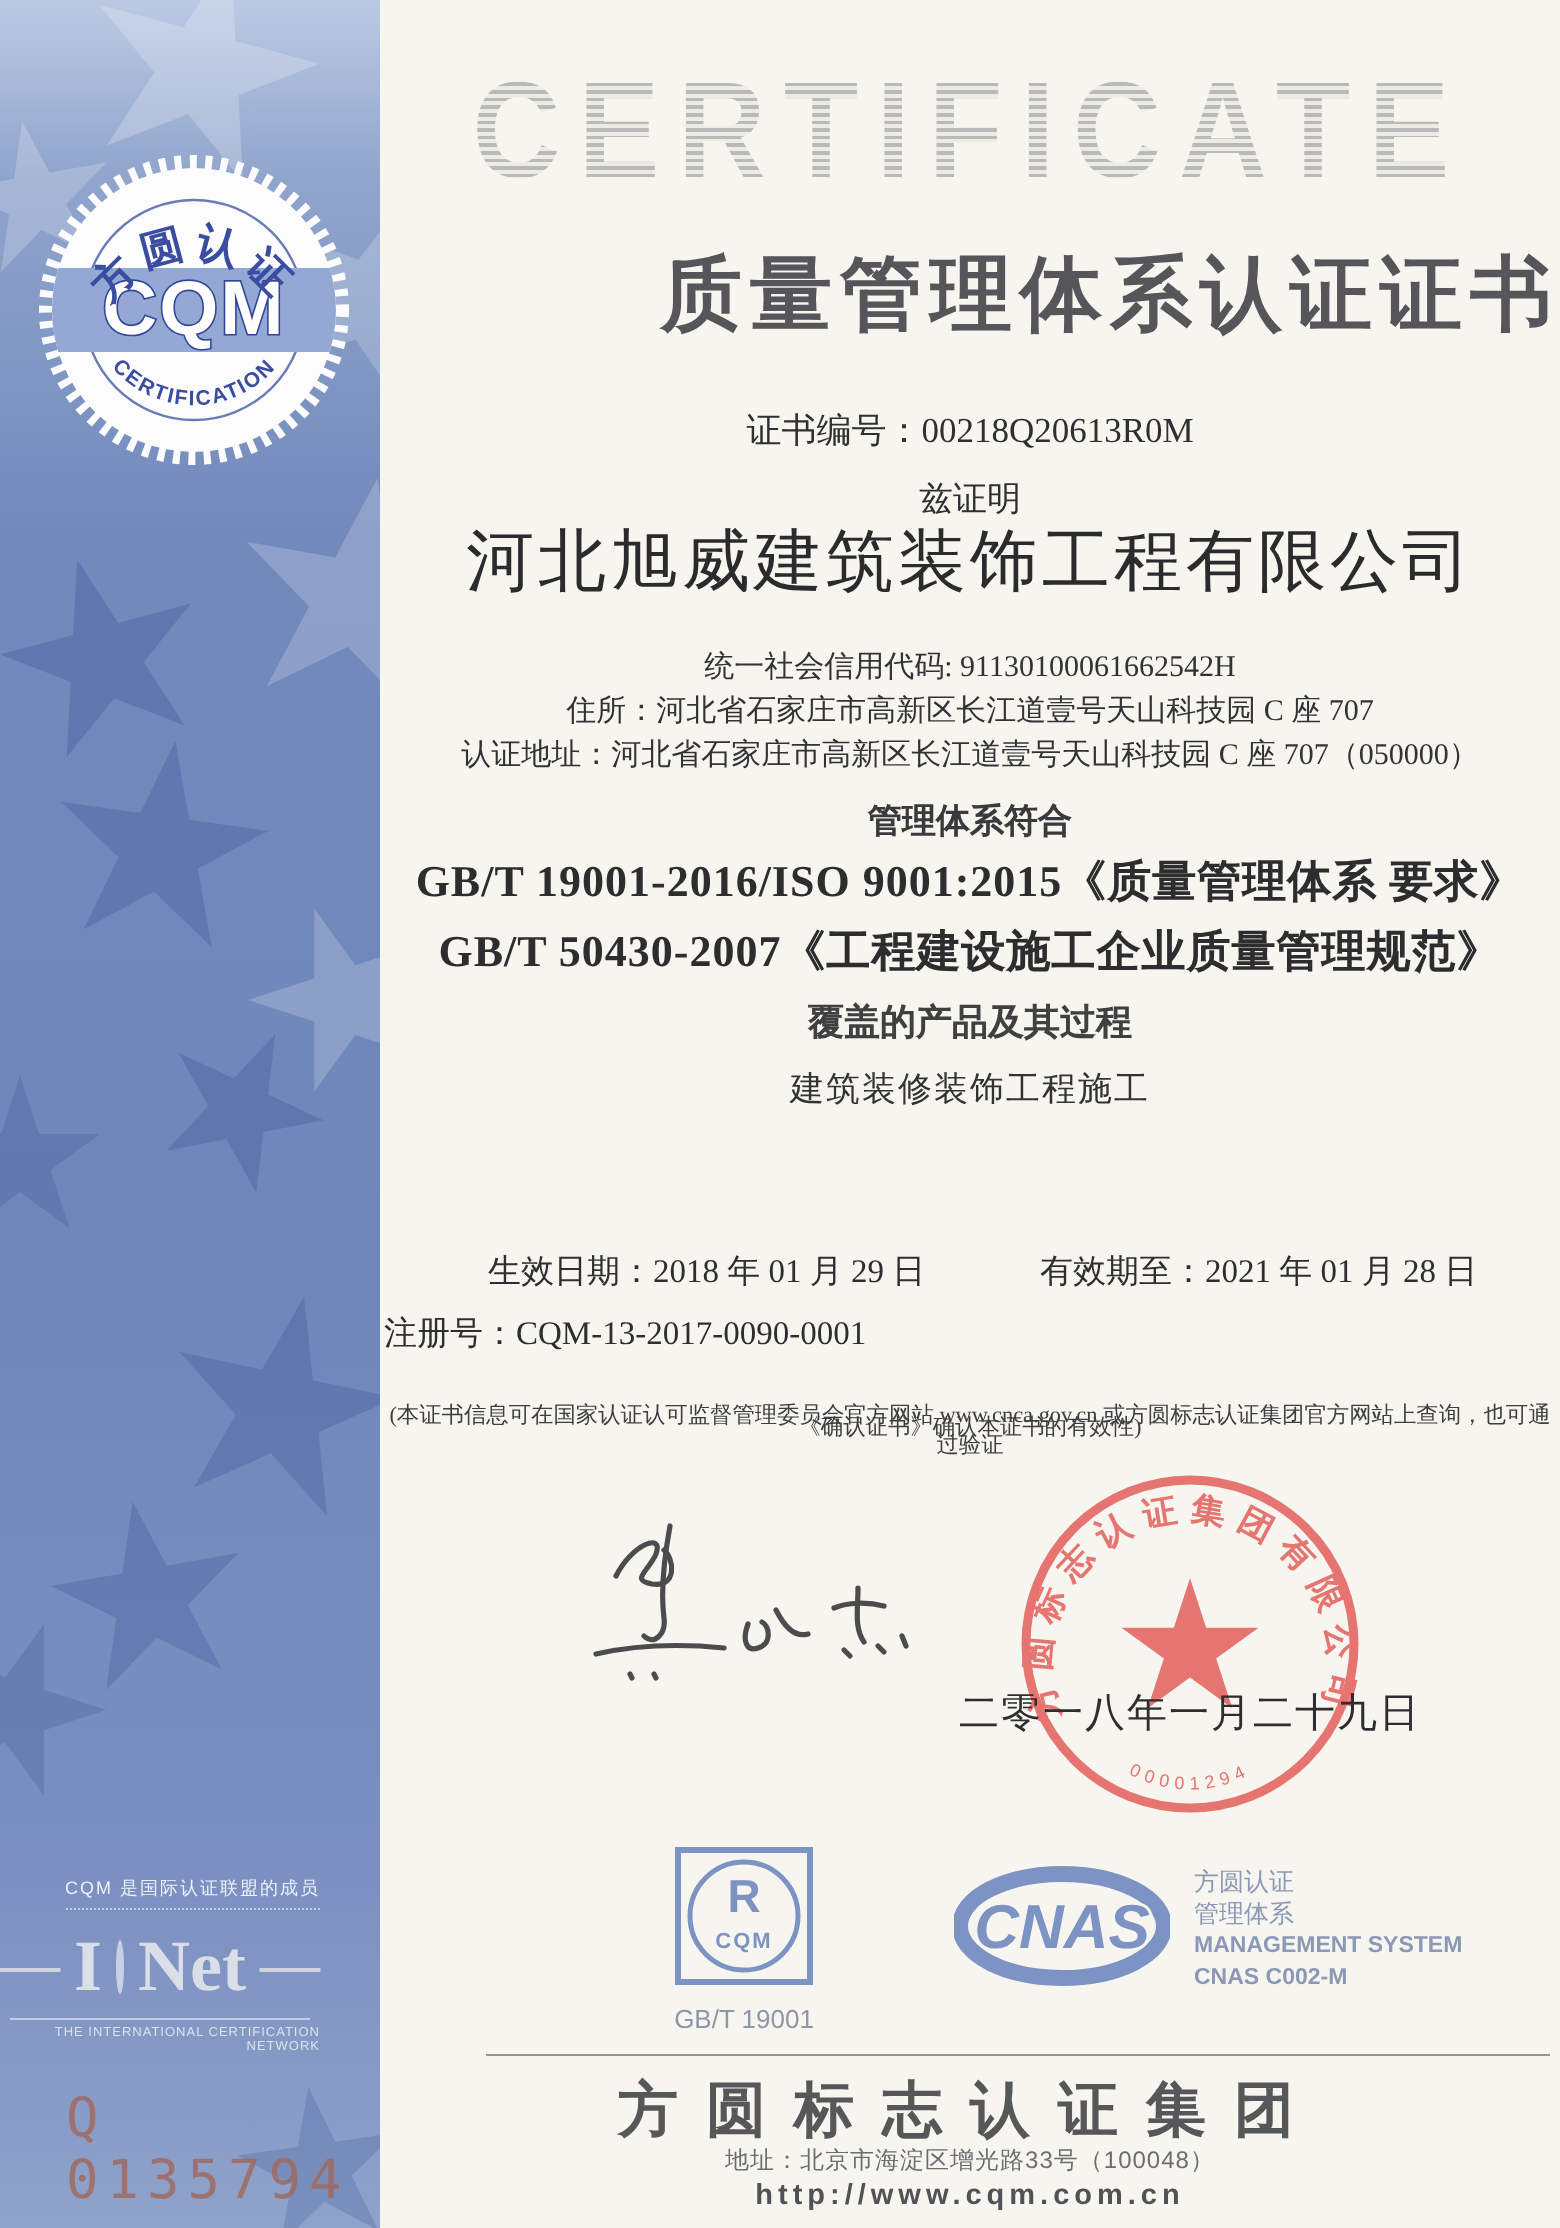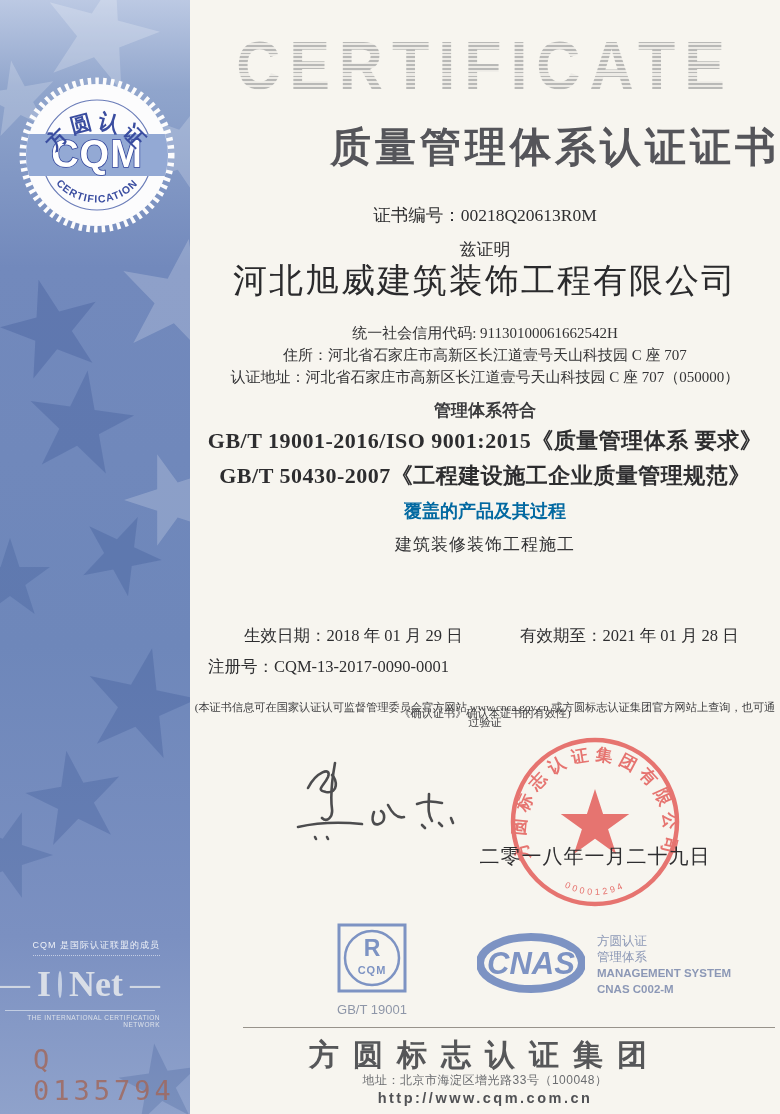--- a/index.html
+++ b/index.html
@@ -53,26 +53,26 @@
   .intro { top:238px; font-size:17px; color:#2f2f31; }
   .company { top:258px; font-size:34px; letter-spacing:2px; color:#2b2b2d; }
   .small15 { font-size:15px; color:#333335; }
   .credit { top:324px; }
   .addr { top:346px; }
   .certaddr { top:368px; }
   .conform { top:399px; font-size:17px; font-weight:bold; color:#3a3a3c; }
   .std { font-weight:bold; font-size:22px; color:#2d2d2f; letter-spacing:.5px; }
   .std1 { top:426px; }
   .std2 { top:461px; }
-  .scopehead { top:499px; font-weight:bold; font-size:18px; color:#0369a1; }
+  .scopehead { top:499px; font-weight:bold; font-size:18px; color:#404040; }
   .scope { top:533px; font-size:17px; letter-spacing:1px; color:#333335; }
   .dateline { position:absolute; font-size:16.5px; color:#2e2e30; }
   .eff { left:196px; top:625px;margin-left:48px; }
   .val { left:520px; top:625px; }
-  .reg { left:208px; top:656px; }
+  .reg { left:192px; top:656px; }
   .fn { font-size:11.2px; color:#3e3e40; }
   .fn1 { top:700px; }
   .fn2 { top:706px; }
   .signature { position:absolute; left:282px; top:752px; }
   .seal { position:absolute; left:506px; top:733px; opacity:.88; }
   .issue-date { position:absolute; left:470px; top:843px; width:250px; text-align:center; font-size:20px; letter-spacing:1px; color:#2e2e30; }
   
   .cqm-mark { position:absolute; left:336px; top:922px; }
   .cqm-mark-caption { position:absolute; left:318px; top:1002px; width:108px; text-align:center; font-family:"Liberation Sans",sans-serif; font-size:13px; color:#8e96a8; }
   .cnas-logo { position:absolute; left:477px; top:933px; }

